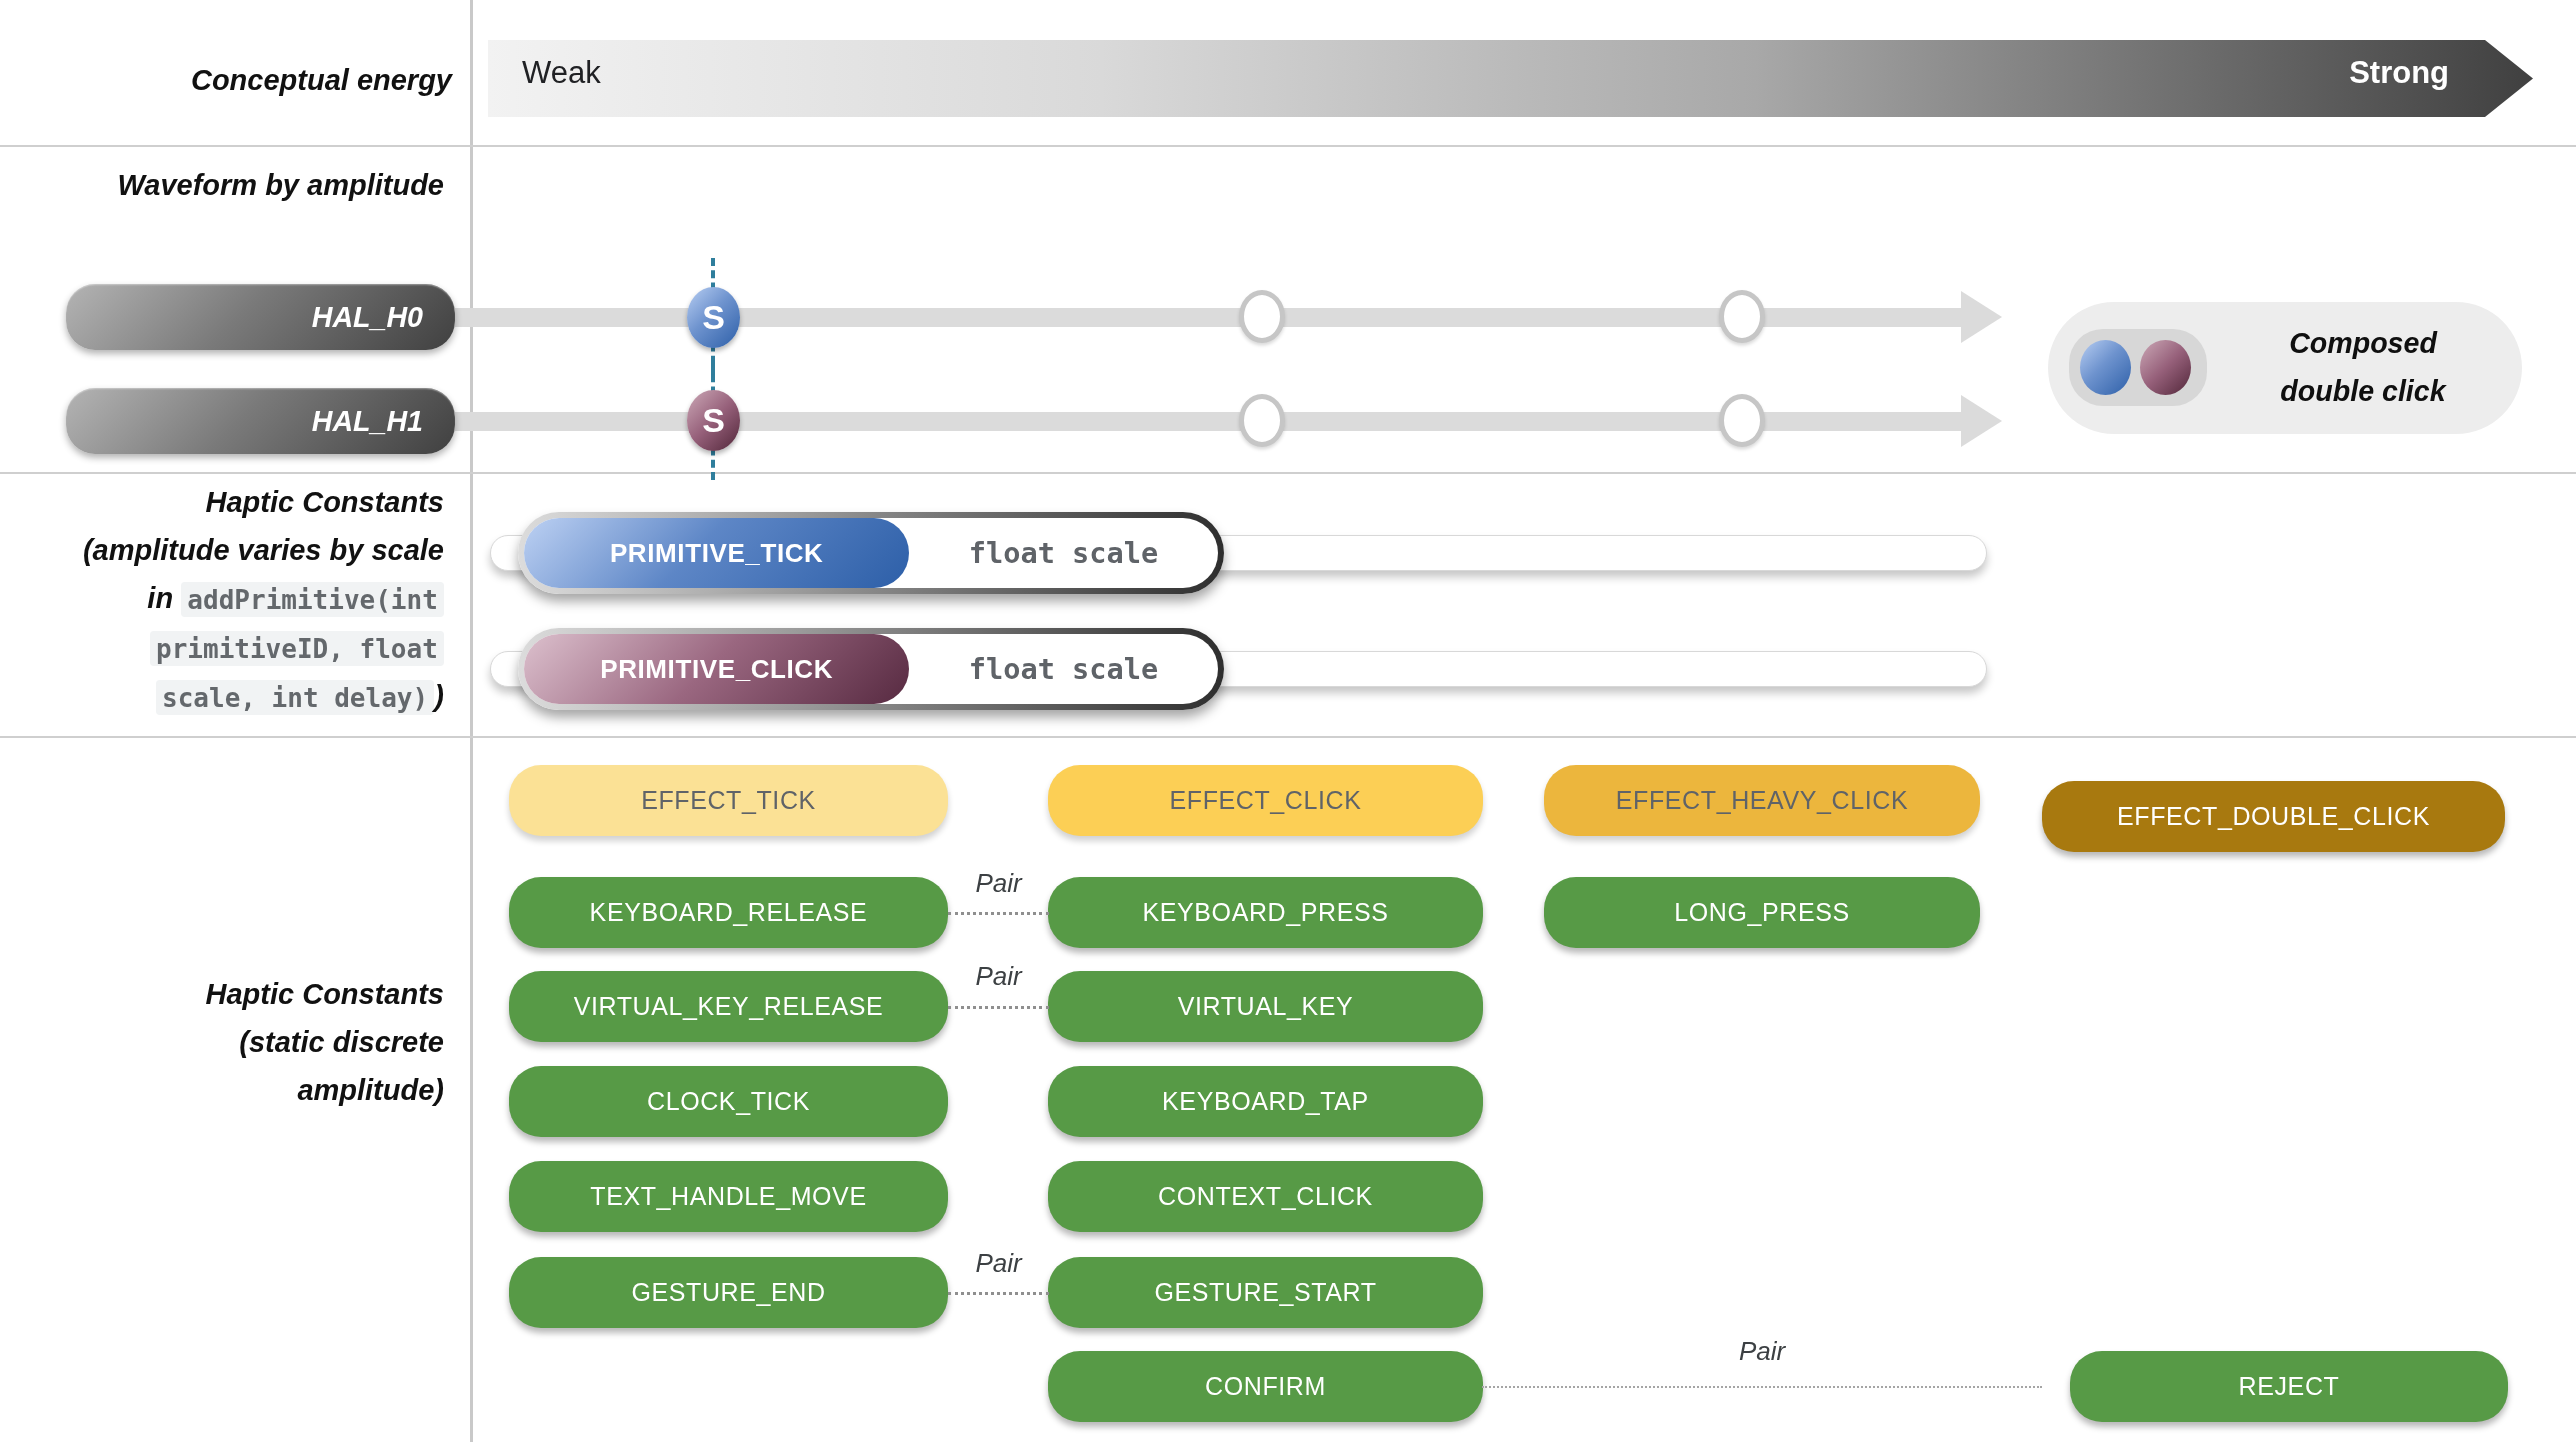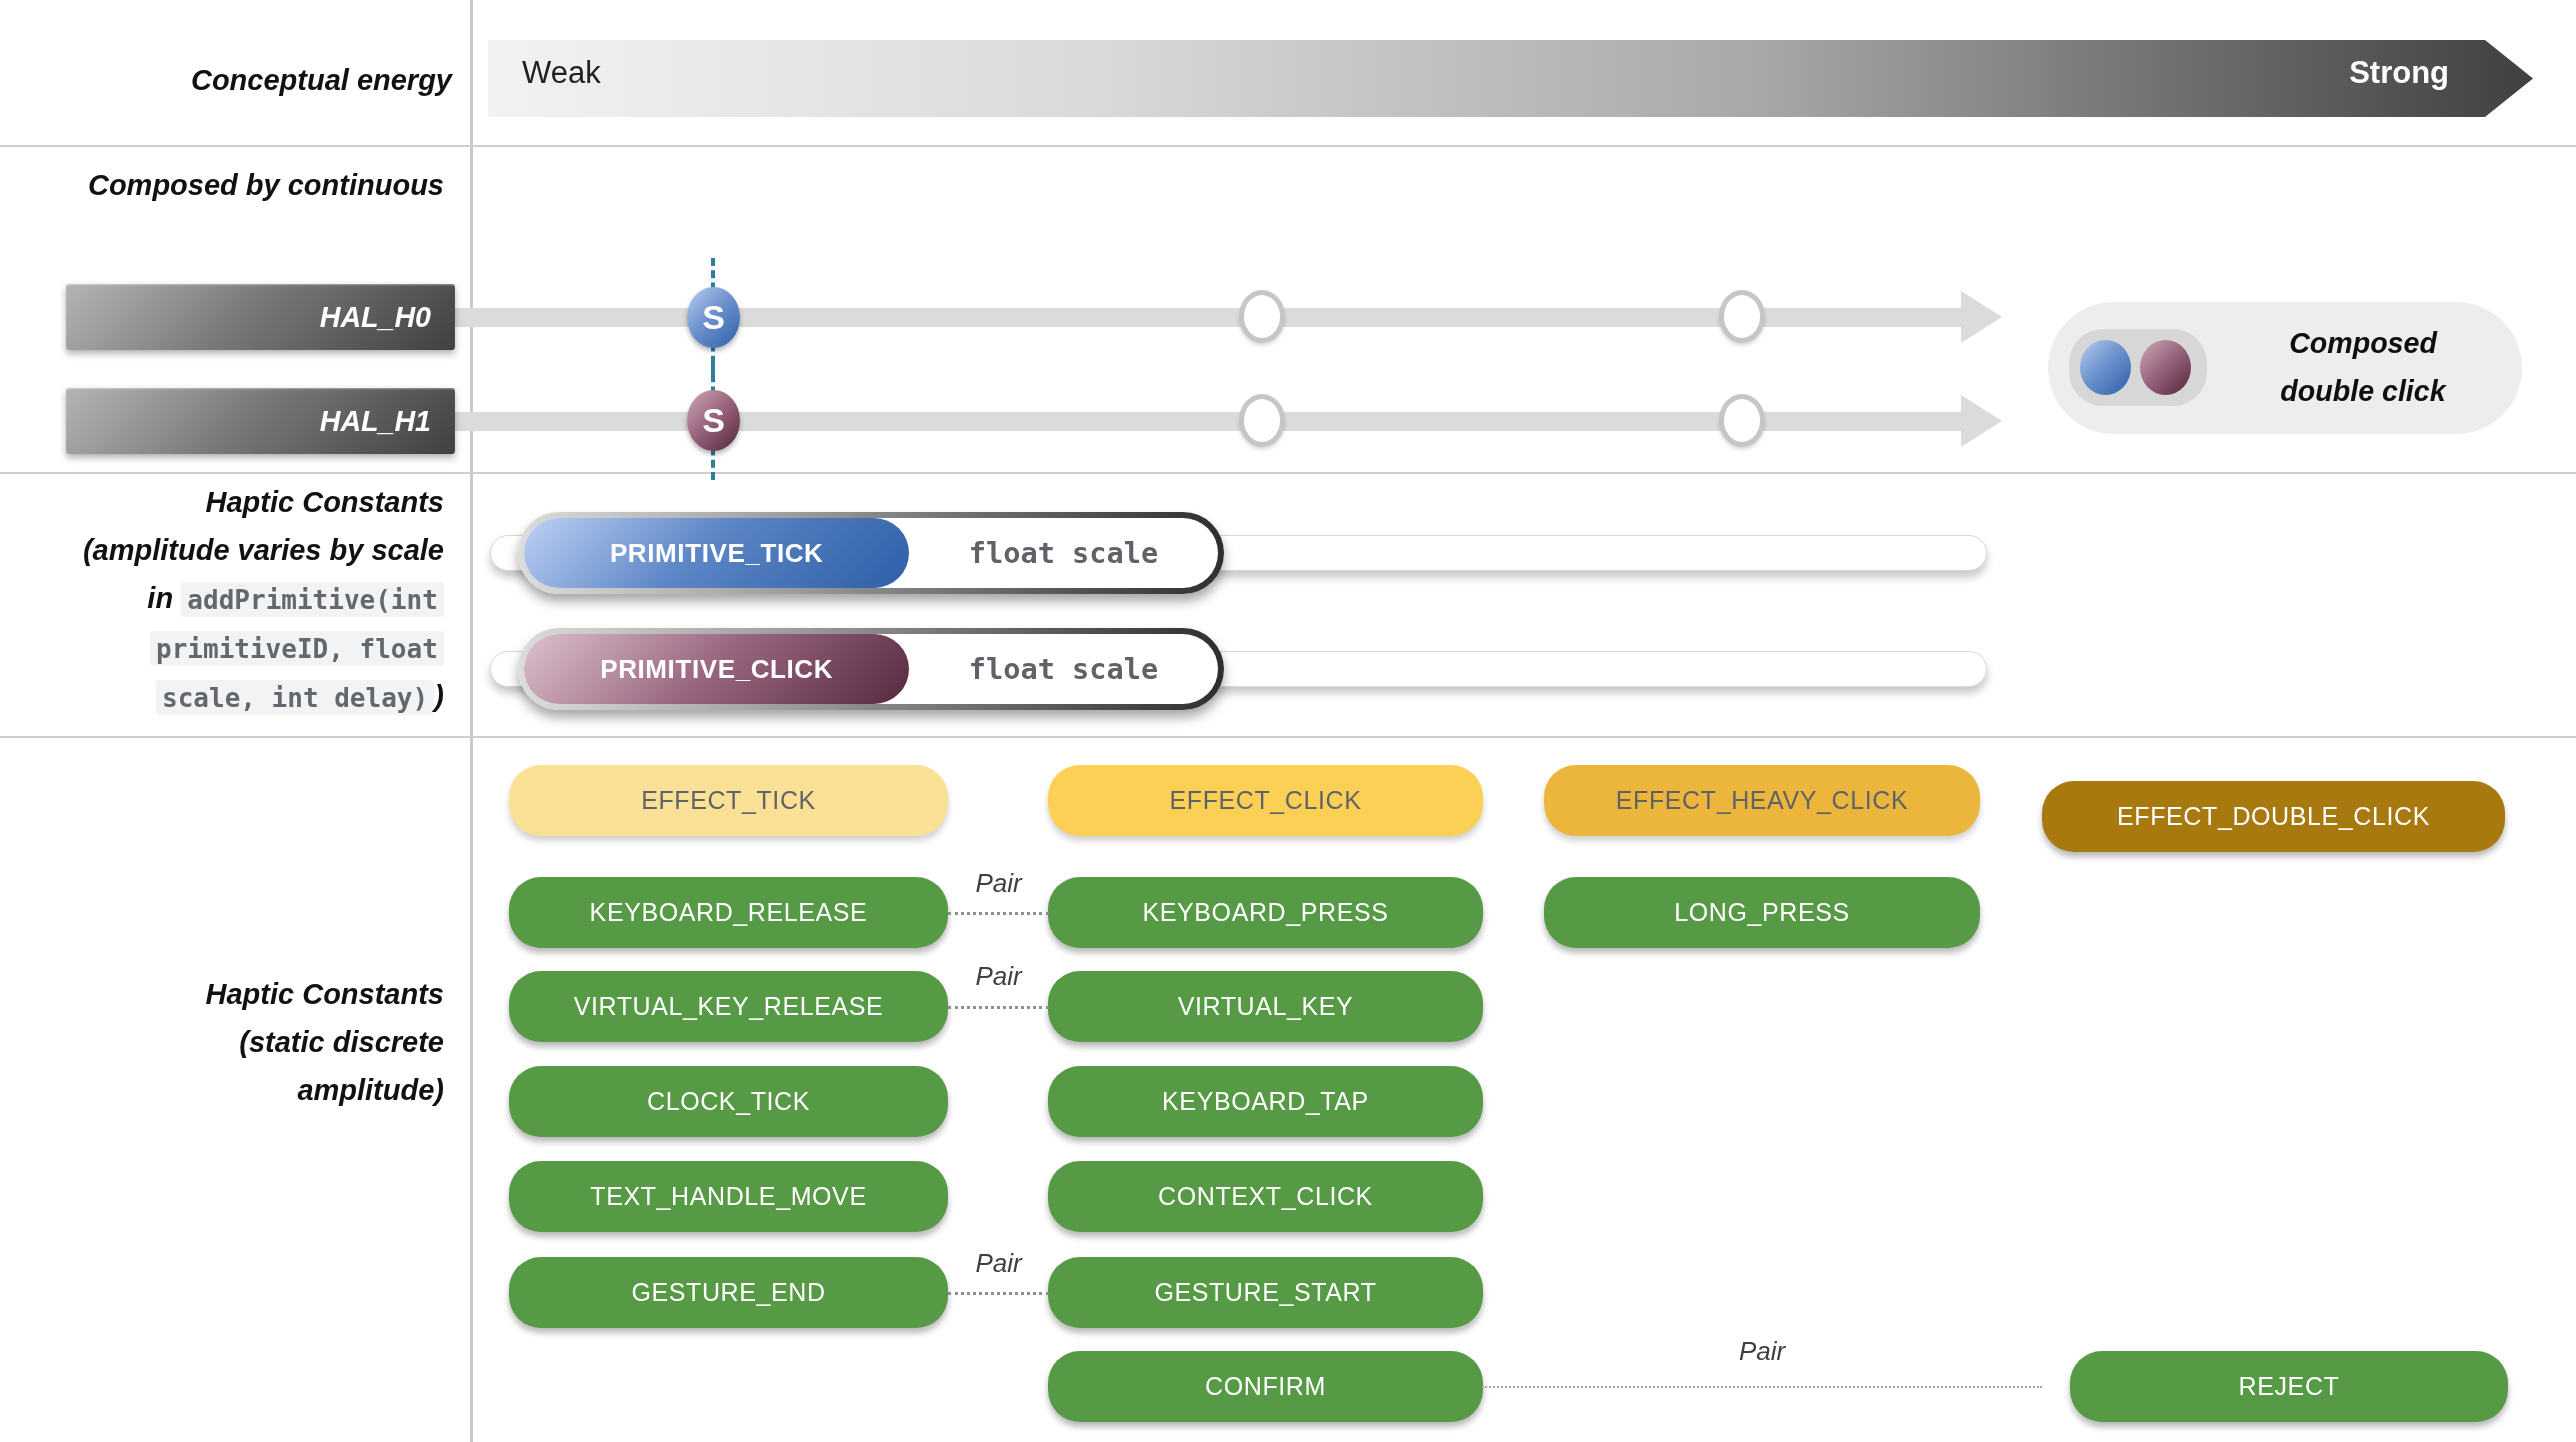--- a/index.html
+++ b/index.html
@@ -26,25 +26,25 @@
   
   .energy-bar{left:488px;top:40px;width:2045px;height:77px;
     background:linear-gradient(90deg,#f2f2f2 0%,#d9d9d9 30%,#a8a8a8 62%,#404040 100%);
     clip-path:polygon(0 0,calc(100% - 48px) 0,100% 50%,calc(100% - 48px) 100%,0 100%);
     display:flex;align-items:center;justify-content:space-between;
     padding:0 84px 11px 34px;box-sizing:border-box;}
   .weak{font-size:31px;font-weight:400;color:#202124;}
   .strong{font-size:31px;font-weight:700;color:#fff;margin-left:7px;}
 
   
-  .hal-pill{left:66px;width:389px;height:66px;border-radius:3px;
+  .hal-pill{left:66px;width:389px;height:66px;border-radius:29px;
     background:linear-gradient(135deg,#b4b4b4 0%,#7a7a7a 45%,#404040 100%);
     color:#fff;font-style:italic;font-weight:700;font-size:28.6px;
     display:flex;align-items:center;justify-content:flex-end;
-    padding-right:24px;box-sizing:border-box;
+    padding-right:32px;box-sizing:border-box;
     box-shadow:0 3.7px 7.4px rgba(0,0,0,.3), inset 0 1.2px 1.2px rgba(255,255,255,.35);}
   .hal-h0{top:284px;} .hal-h1{top:388px;}
   .track{left:455px;width:1508px;height:18.6px;background:#dbdbdb;}
   .trk0{top:308px;} .trk1{top:412px;}
   .track-arrow{width:0;height:0;border-top:26px solid transparent;border-bottom:26px solid transparent;
     border-left:41px solid #dbdbdb;left:1961px;}
   .ta0{top:291px;} .ta1{top:395px;}
   .node{width:46px;height:53px;border-radius:50%;background:#fff;border:5px solid #c6c6c6;
     box-sizing:border-box;box-shadow:0 2.5px 3.7px rgba(0,0,0,.15);}
   .n1{left:1239px;top:290px;} .n2{left:1719px;top:290px;}
@@ -117,21 +117,21 @@
   <div class="abs h-divider hd2"></div>
   <div class="abs h-divider hd3"></div>
 
   <div class="abs side-label lbl-conceptual">Conceptual energy</div>
   <div class="abs energy-bar">
     <span class="weak">Weak</span>
     <span class="strong">Strong</span>
   </div>
 
   <div class="abs side-label lbl-waveform">
-    <div>Composed by continuous</div>
+    <div>Waveform by amplitude</div>
   </div>
 
   <div class="abs track trk0"></div>
   <div class="abs track trk1"></div>
   <div class="abs track-arrow ta0"></div>
   <div class="abs track-arrow ta1"></div>
 
   <div class="abs hal-pill hal-h0">HAL_H0</div>
   <div class="abs hal-pill hal-h1">HAL_H1</div>
 

